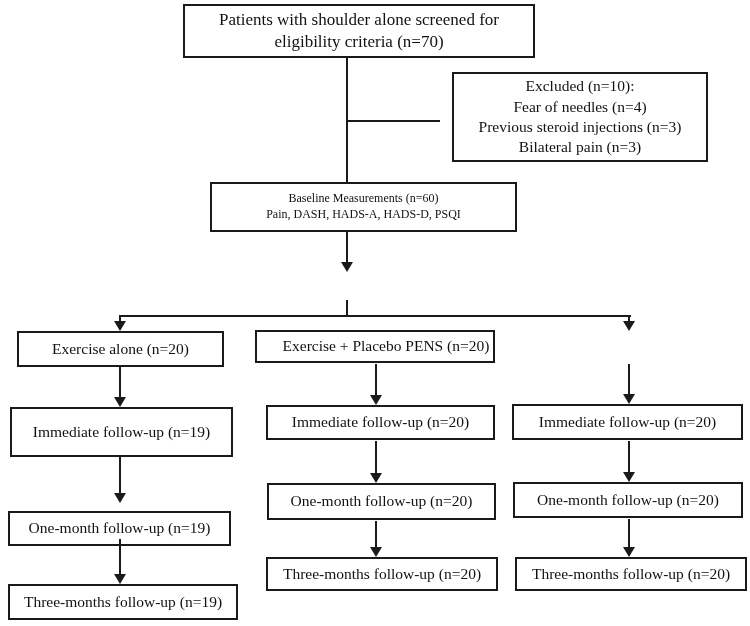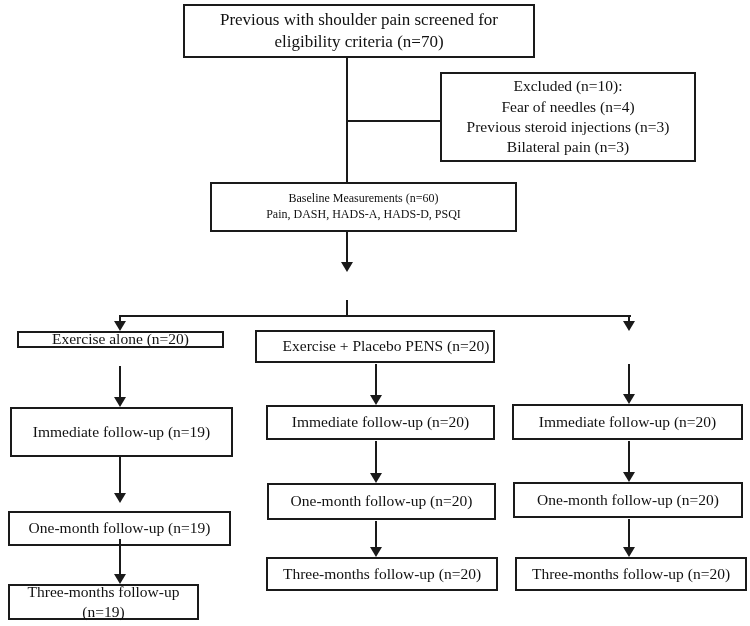--- a/index.html
+++ b/index.html
@@ -46,29 +46,29 @@
   .fs-lg { font-size: 17px; }
   .fs-md { font-size: 12px; }
   .fs-sm { font-size: 15.5px; }
 </style>
 </head>
 <body>
 
 <div id="figure">
 
   <div class="box fs-lg" style="left:183px; top:4px; width:352px; height:54px;">
-    <div>Previous with shoulder pain screened for</div>
+    <div>Patients with shoulder alone screened for</div>
     <div>eligibility criteria (n=70)</div>
   </div>
 
   <div class="vline" style="left:346px; top:58px; height:124px;"></div>
 
   <div class="hline" style="left:347px; top:120px; width:93px;"></div>
 
-  <div class="box fs-sm" style="left:440px; top:72px; width:256px; height:90px;">
+  <div class="box fs-sm" style="left:452px; top:72px; width:256px; height:90px;">
     <div>Excluded (n=10):</div>
     <div>Fear of needles (n=4)</div>
     <div>Previous steroid injections (n=3)</div>
     <div>Bilateral pain (n=3)</div>
   </div>
 
   <div class="box fs-md" style="left:210px; top:182px; width:307px; height:50px;">
     <div>Baseline Measurements (n=60)</div>
     <div>Pain, DASH, HADS-A, HADS-D, PSQI</div>
   </div>
@@ -76,39 +76,39 @@
   <div class="arrow" style="left:346px; top:232px; height:30px;"></div>
 
 
   <div class="vline" style="left:346px; top:300px; height:17px;"></div>
 
   <div class="hline" style="left:119px; top:315px; width:512px;"></div>
 
   <div class="arrow" style="left:119px; top:315px; height:6px;"></div>
   <div class="arrow" style="left:628px; top:315px; height:6px;"></div>
 
-  <div class="box fs-sm" style="left:17px; top:331px; width:207px; height:17px;">
+  <div class="box fs-sm" style="left:17px; top:331px; width:207px; height:36px;">
     <div>Exercise alone (n=20)</div>
   </div>
 
   <div class="arrow" style="left:119px; top:366px; height:31px;"></div>
 
   <div class="box fs-sm" style="left:10px; top:407px; width:223px; height:50px;">
     <div>Immediate follow-up (n=19)</div>
   </div>
 
   <div class="arrow" style="left:119px; top:457px; height:36px;"></div>
 
   <div class="box fs-sm" style="left:8px; top:511px; width:223px; height:35px;">
     <div>One-month follow-up (n=19)</div>
   </div>
 
   <div class="arrow" style="left:119px; top:539px; height:35px;"></div>
 
-  <div class="box fs-sm" style="left:8px; top:584px; width:191px; height:36px;">
+  <div class="box fs-sm" style="left:8px; top:584px; width:230px; height:36px;">
     <div>Three-months follow-up (n=19)</div>
   </div>
 
   <div class="box fs-sm" style="left:255px; top:330px; width:240px; height:33px;padding-left:22px;">
     <div>Exercise + Placebo PENS (n=20)</div>
   </div>
 
   <div class="arrow" style="left:375px; top:364px; height:31px;"></div>
 
   <div class="box fs-sm" style="left:266px; top:405px; width:229px; height:35px;">

